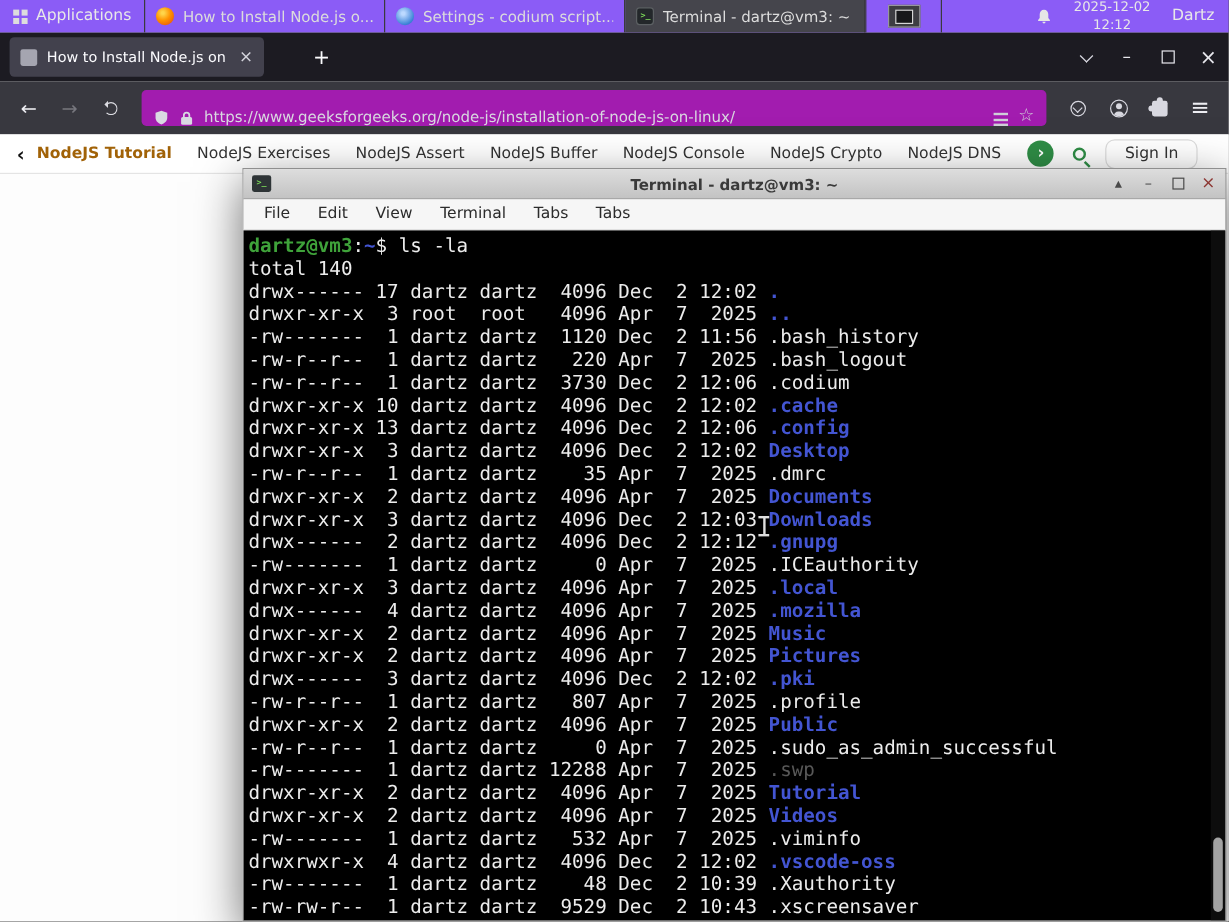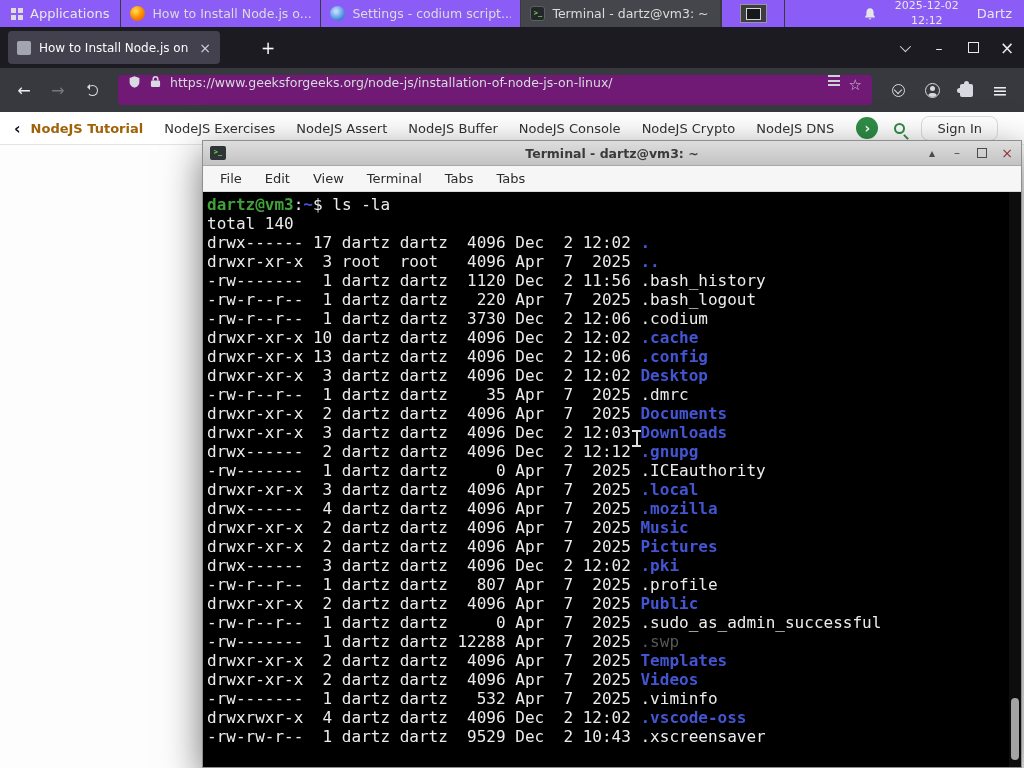--- a/index.html
+++ b/index.html
@@ -45,21 +45,21 @@
   .g-sq::before { content:""; width:9px; height:9px; border:1.5px solid currentColor; display:block; }
   .g-x::before { content:"×"; font-size:17px; }
 
   .fx-navbar { height:44px; background:#38383f; display:flex; align-items:center; padding:0 8px; gap:2px; }
   .nav-icon-btn { width:32px; height:32px; display:flex; align-items:center; justify-content:center; color:#ededf2; font-size:16px; border-radius:4px; flex:none; }
   .g-back::before { content:"←"; }
   .g-fwd::before { content:"→"; }
   .dim { color:#77777e; }
   .reload-ico { width:11px; height:11px; border:1.7px solid #dcdce2; border-radius:50%; border-left-color:transparent; position:relative; }
   .reload-ico::after { content:""; position:absolute; left:-4px; top:-2px; border:3px solid transparent; border-right-color:#dcdce2; }
-  .urlbar { flex:1; min-width:0; height:30px; background:#701a75; border-radius:4px; display:flex; align-items:flex-start; gap:9px; padding:0 10px; margin:0 8px; }
+  .urlbar { flex:1; min-width:0; height:30px; background:#a21caf; border-radius:4px; display:flex; align-items:flex-end; gap:9px; padding:0 10px; margin:0 8px; }
   .url-text { flex:1; min-width:0; color:#d9d9e0; font-size:12.5px; white-space:nowrap; overflow:hidden; }
   .reader-ico { width:12px; height:11px; border-top:2px solid #cfcfd8; border-bottom:2px solid #cfcfd8; position:relative; }
   .reader-ico::before { content:""; position:absolute; left:0; top:2.5px; width:12px; height:2px; background:#cfcfd8; }
   .star-ico::before { content:"☆"; color:#cfcfd8; font-size:15px; }
   .pocket-ico { width:13px; height:13px; border:1.7px solid #d8d8e0; border-radius:50%; position:relative; }
   .pocket-ico::before { content:""; position:absolute; left:2px; top:2px; width:5px; height:5px; border-right:1.7px solid #d8d8e0; border-bottom:1.7px solid #d8d8e0; transform:rotate(45deg); }
   .avatar-ico { width:15px; height:15px; border:1.6px solid #d8d8e0; border-radius:50%; position:relative; overflow:hidden; }
   .avatar-ico::before { content:""; position:absolute; left:4px; top:2px; width:5px; height:5px; border-radius:50%; background:#d8d8e0; }
   .avatar-ico::after { content:""; position:absolute; left:2px; top:9px; width:9px; height:6px; border-radius:4px 4px 0 0; background:#d8d8e0; }
   .puzzle-ico { width:13px; height:13px; position:relative; background:#d8d8e0; border-radius:2px; }
@@ -260,24 +260,25 @@
           <div class="trow"><span>-rw-------  1 dartz dartz     0 Apr  7  2025 </span><span class="n-file">.ICEauthority</span></div>
           <div class="trow"><span>drwxr-xr-x  3 dartz dartz  4096 Apr  7  2025 </span><span class="n-dir">.local</span></div>
           <div class="trow"><span>drwx------  4 dartz dartz  4096 Apr  7  2025 </span><span class="n-dir">.mozilla</span></div>
           <div class="trow"><span>drwxr-xr-x  2 dartz dartz  4096 Apr  7  2025 </span><span class="n-dir">Music</span></div>
           <div class="trow"><span>drwxr-xr-x  2 dartz dartz  4096 Apr  7  2025 </span><span class="n-dir">Pictures</span></div>
           <div class="trow"><span>drwx------  3 dartz dartz  4096 Dec  2 12:02 </span><span class="n-dir">.pki</span></div>
           <div class="trow"><span>-rw-r--r--  1 dartz dartz   807 Apr  7  2025 </span><span class="n-file">.profile</span></div>
           <div class="trow"><span>drwxr-xr-x  2 dartz dartz  4096 Apr  7  2025 </span><span class="n-dir">Public</span></div>
           <div class="trow"><span>-rw-r--r--  1 dartz dartz     0 Apr  7  2025 </span><span class="n-file">.sudo_as_admin_successful</span></div>
           <div class="trow"><span>-rw-------  1 dartz dartz 12288 Apr  7  2025 </span><span class="n-dim">.swp</span></div>
-          <div class="trow"><span>drwxr-xr-x  2 dartz dartz  4096 Apr  7  2025 </span><span class="n-dir">Templates</span></div>
+          <div class="trow"><span>drwxr-xr-x  2 dartz dartz  4096 Apr  7  2025 </span><span class="n-dir">Tutorial</span></div>
           <div class="trow"><span>drwxr-xr-x  2 dartz dartz  4096 Apr  7  2025 </span><span class="n-dir">Videos</span></div>
           <div class="trow"><span>-rw-------  1 dartz dartz   532 Apr  7  2025 </span><span class="n-file">.viminfo</span></div>
           <div class="trow"><span>drwxrwxr-x  4 dartz dartz  4096 Dec  2 12:02 </span><span class="n-dir">.vscode-oss</span></div>
+          <div class="trow"><span>-rw-------  1 dartz dartz    48 Dec  2 10:39 </span><span class="n-file">.Xauthority</span></div>
           <div class="trow"><span>-rw-rw-r--  1 dartz dartz  9529 Dec  2 10:43 </span><span class="n-file">.xscreensaver</span></div>
         </div>
       <div class="t-scroll">
         <div class="t-thumb"></div>
       </div>
     </div>
   </div>
 
   <div class="ibeam"></div>
 </div>

